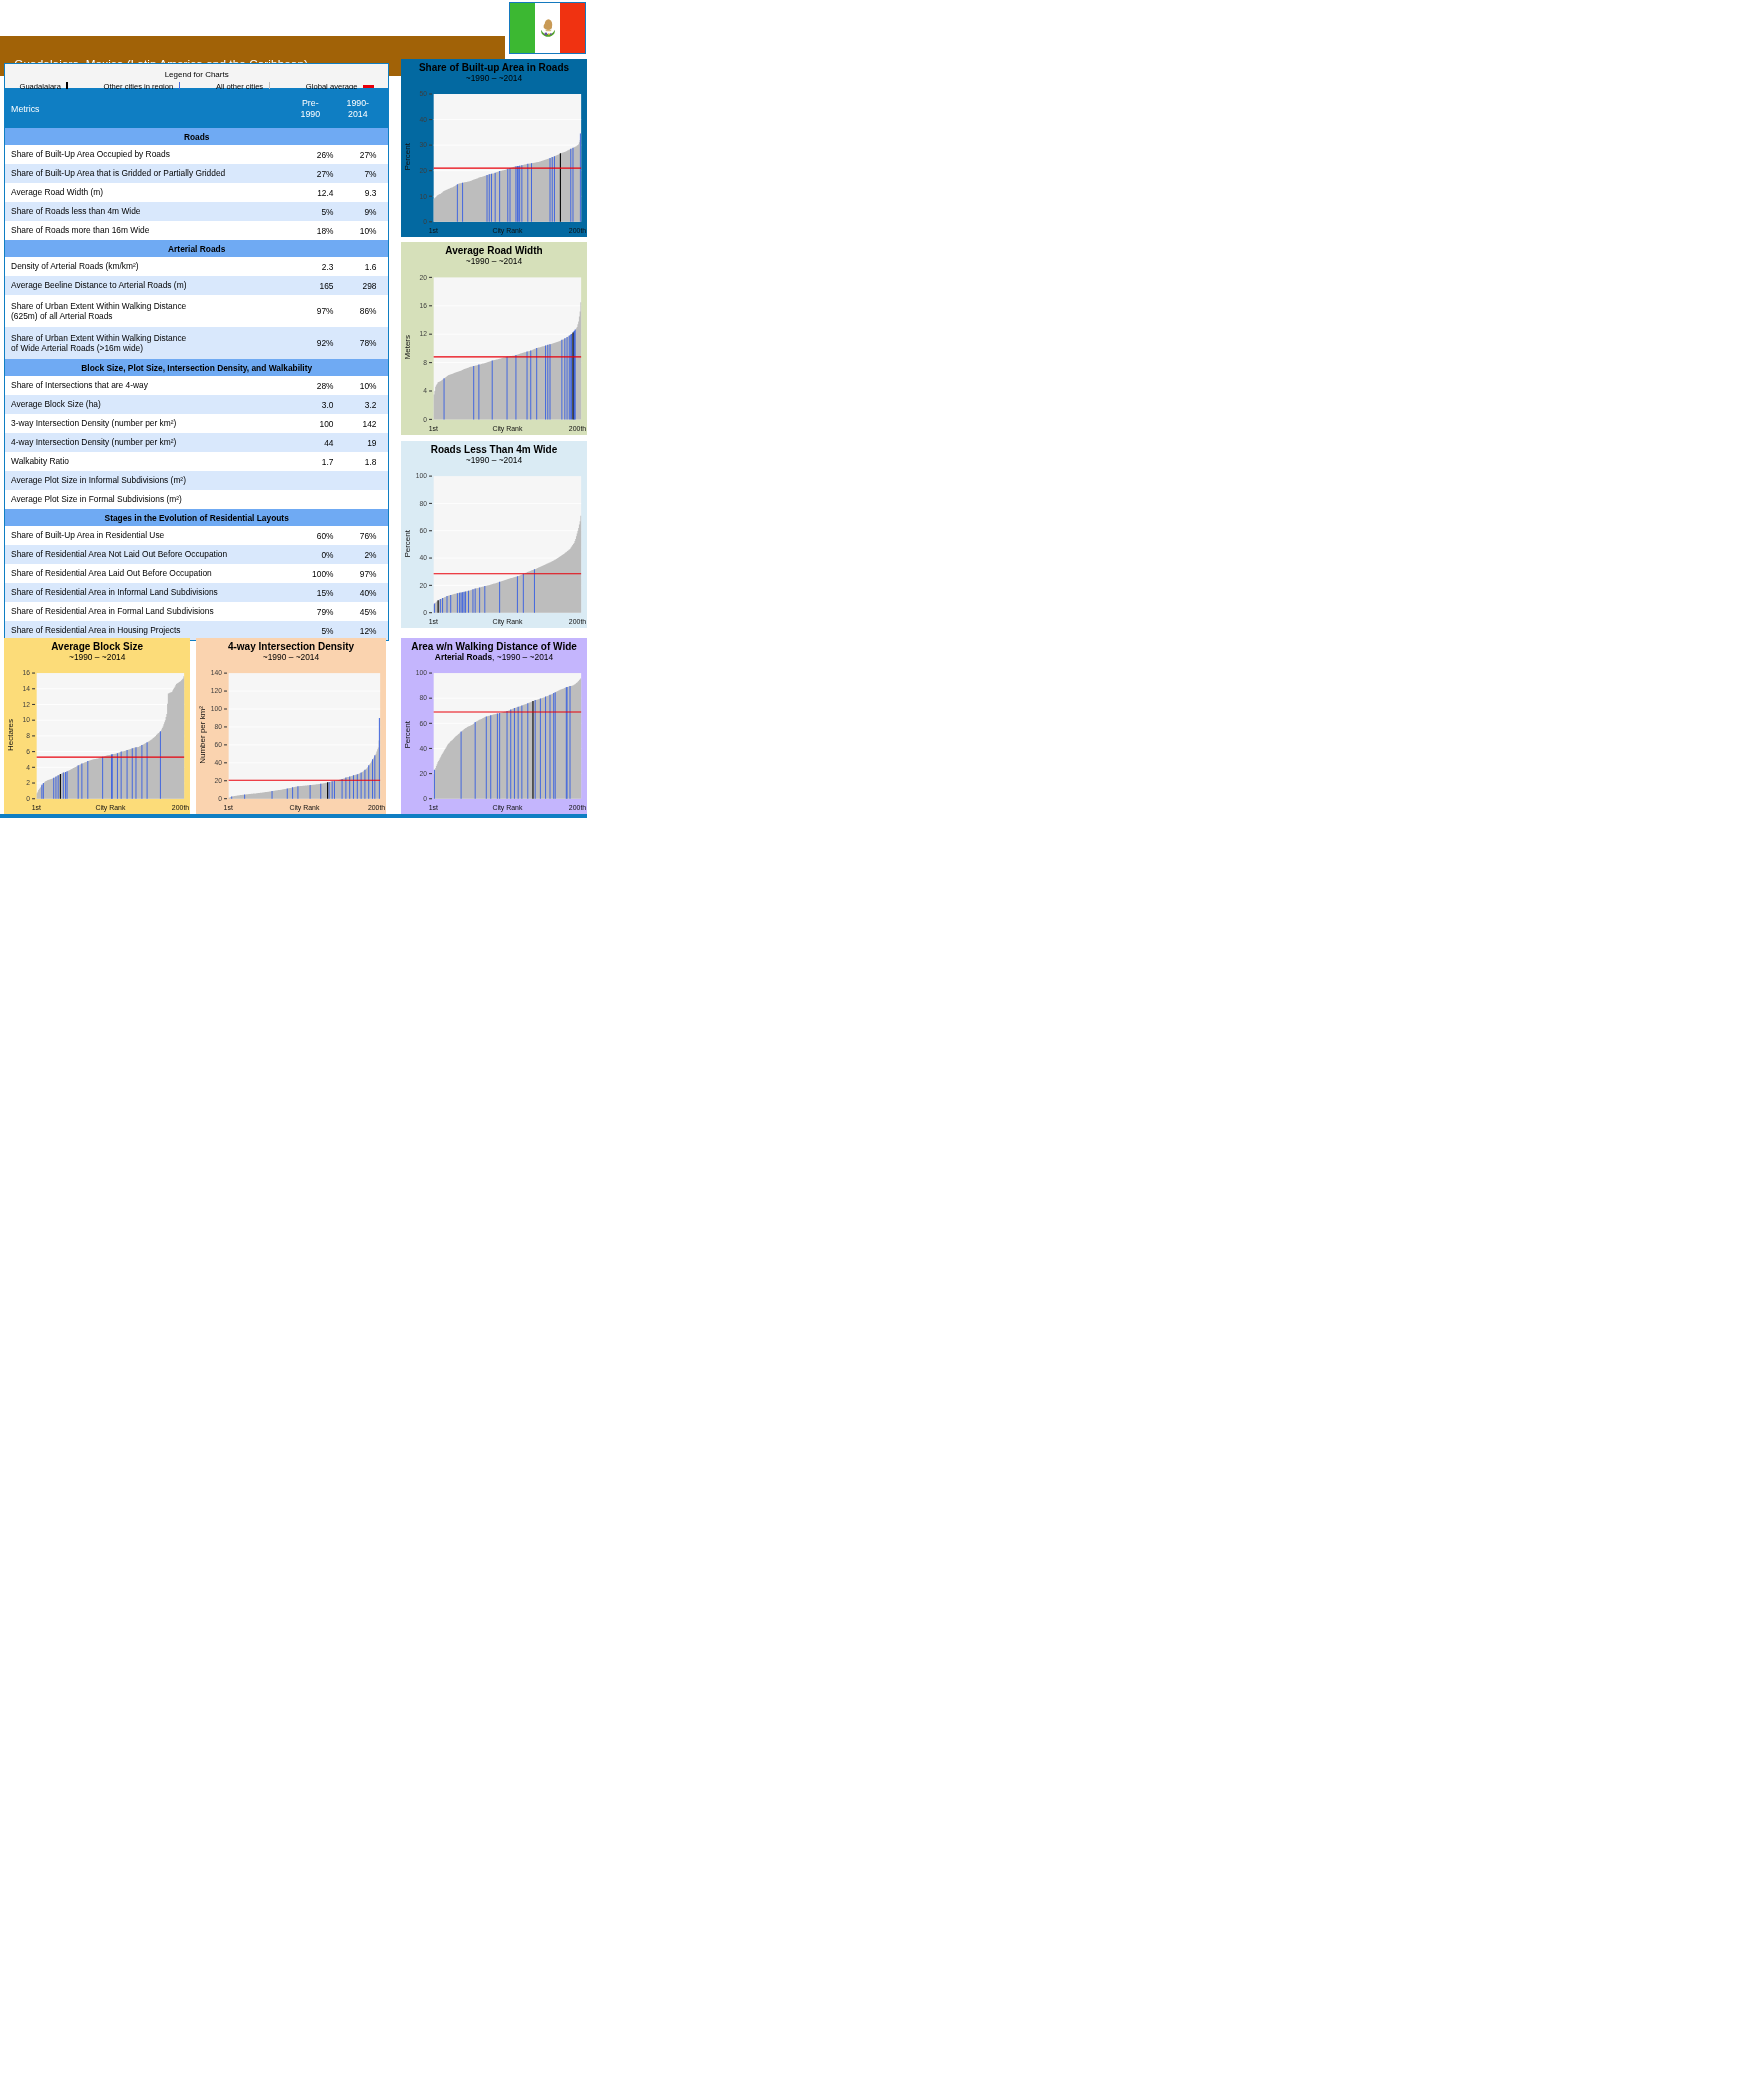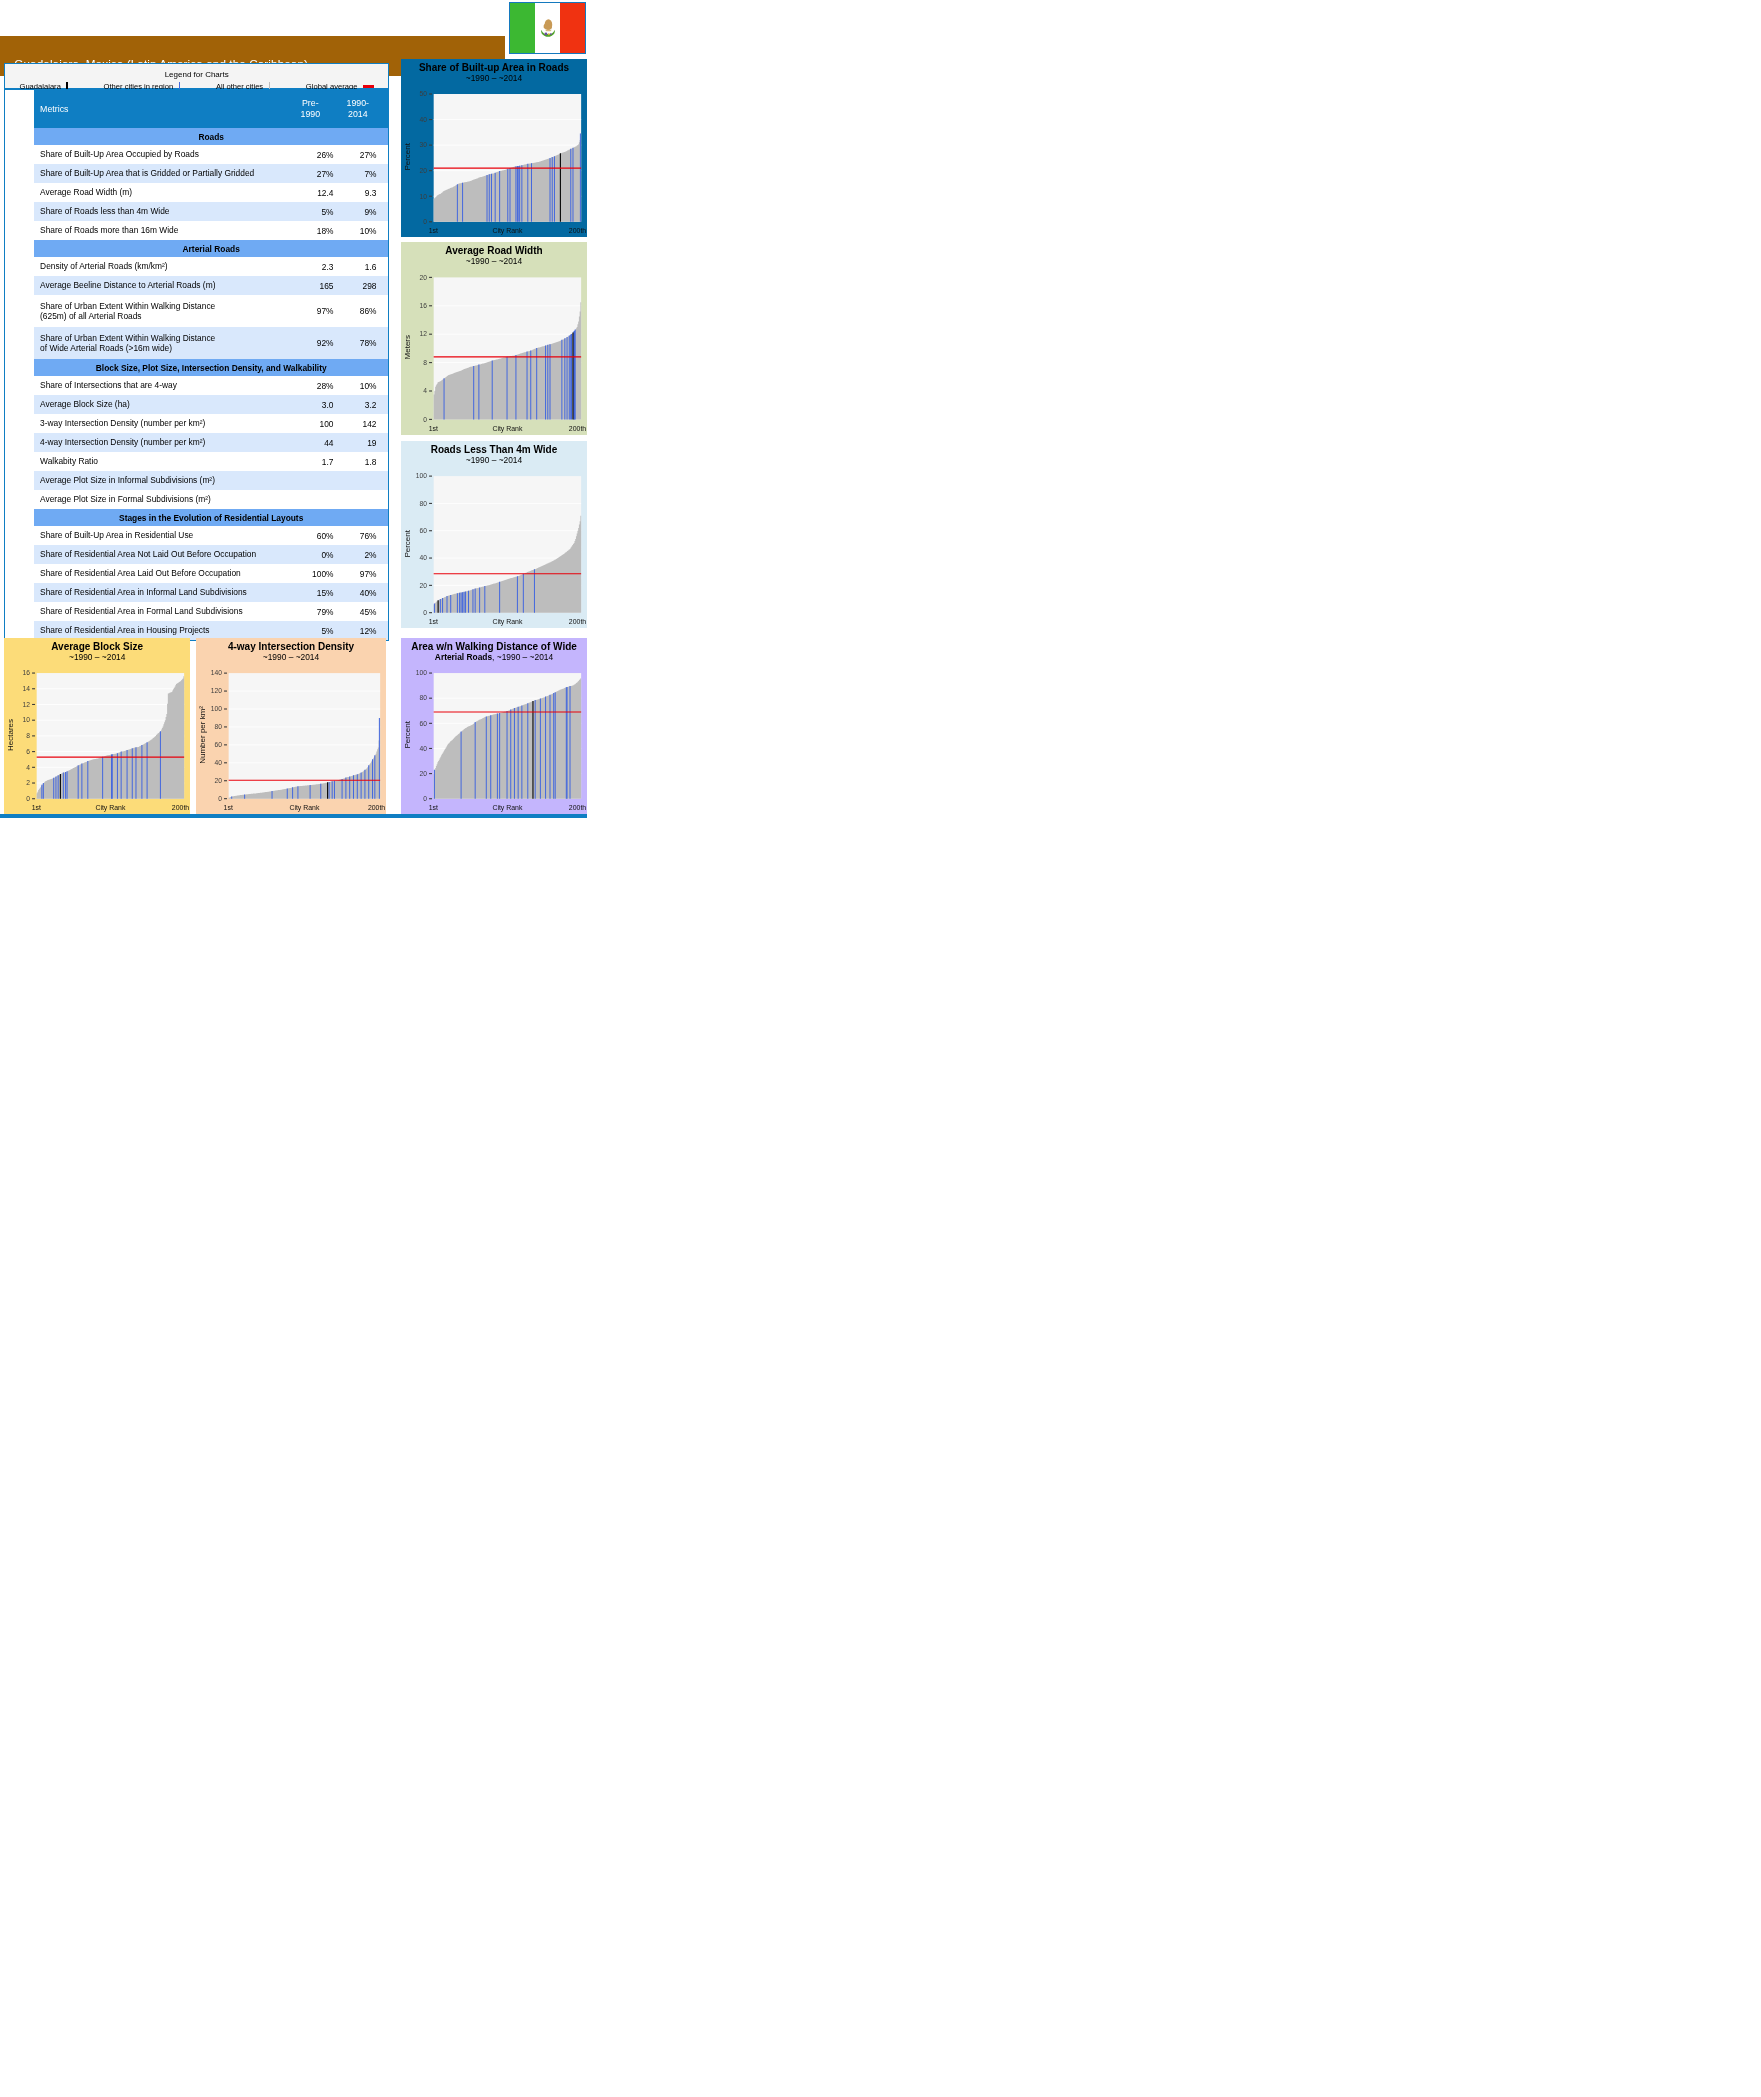--- a/index.html
+++ b/index.html
@@ -22,21 +22,21 @@
   .leg-items{display:flex;justify-content:space-between;align-items:center;padding:2.5px 14.3px 0 14.3px;font-size:7.6px;}
   .leg-item{display:flex;align-items:center;gap:5.5px;}
   .sw-v{display:inline-block;width:1.7px;height:10px;}
   .sw-black{background:#000;}
   .sw-blue{background:#4468DE;}
   .sw-gray{background:#BDBDBD;}
   .sw-red{display:inline-block;width:11px;height:2.5px;background:#E8000B;}
 
   
   .mtable{position:absolute;left:4.2px;top:89px;width:385px;border:0.8px solid #0F7EC3;
-          box-sizing:border-box;background:#fff;padding-left:29px;}
+          box-sizing:border-box;background:#fff;}
   .thead{height:38px;background:#0F7EC3;color:#fff;display:flex;align-items:center;font-size:8.8px;}
   .sec{height:17px;background:#6FAAF3;display:flex;align-items:center;justify-content:center;
        font-weight:bold;font-size:8.4px;}
   .tr{display:flex;align-items:center;height:19px;font-size:8.4px;background:#fff;}
   .tr.alt{background:#D9E8FC;}
   .tr.tall{height:32px;}
   .c0{flex:1;padding-left:5.9px;white-space:pre-line;line-height:1.22;}
   .c1{width:46px;text-align:right;}
   .c2{width:43px;text-align:right;padding-right:11.7px;}
   .thead .c0{padding-left:5.9px;}

